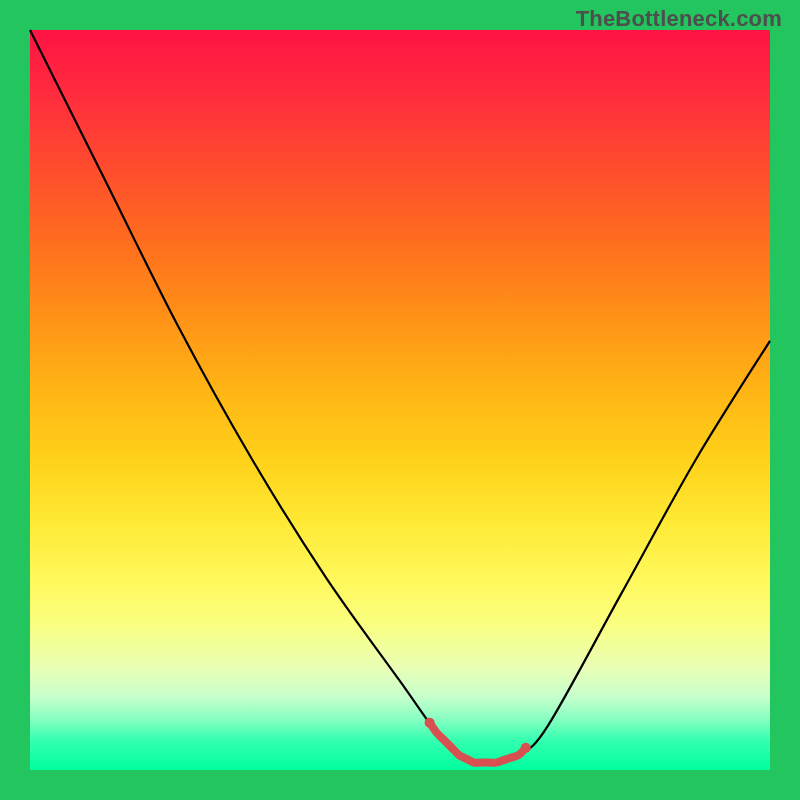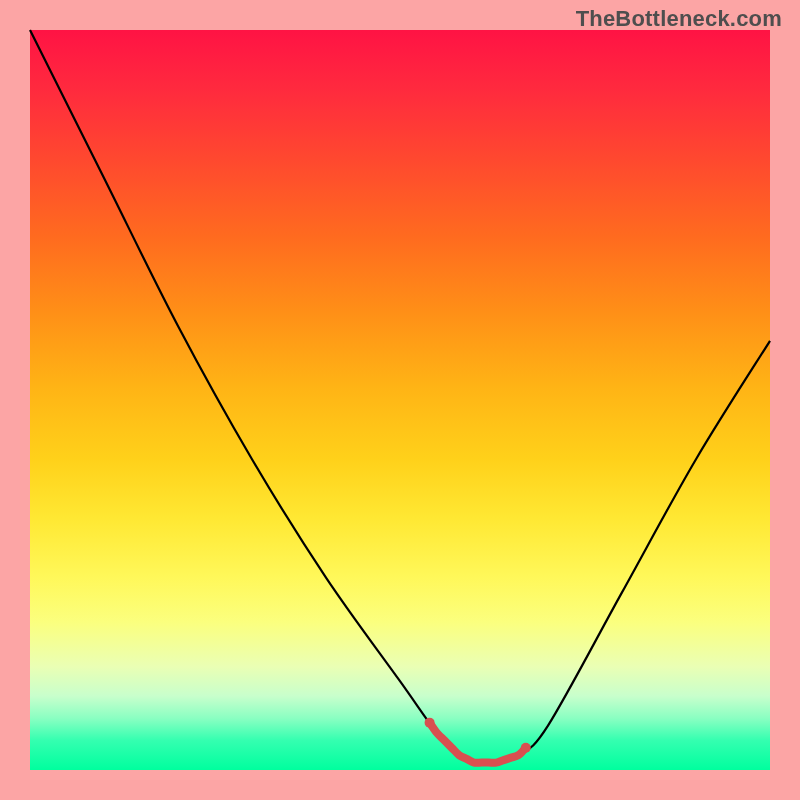--- a/index.html
+++ b/index.html
@@ -8,21 +8,21 @@
     width: 800px;
     height: 800px;
     background: #000;
     overflow: hidden;
     font-family: Arial, Helvetica, sans-serif;
   }
   .frame {
     position: relative;
     width: 800px;
     height: 800px;
-    background: #fca5a5;
+    background: #22c55e;
   }
   .plot-area {
     position: absolute;
     left: 30px;
     top: 30px;
     width: 740px;
     height: 740px;
     background: linear-gradient(
       to bottom,
       #ff1344 0%,

